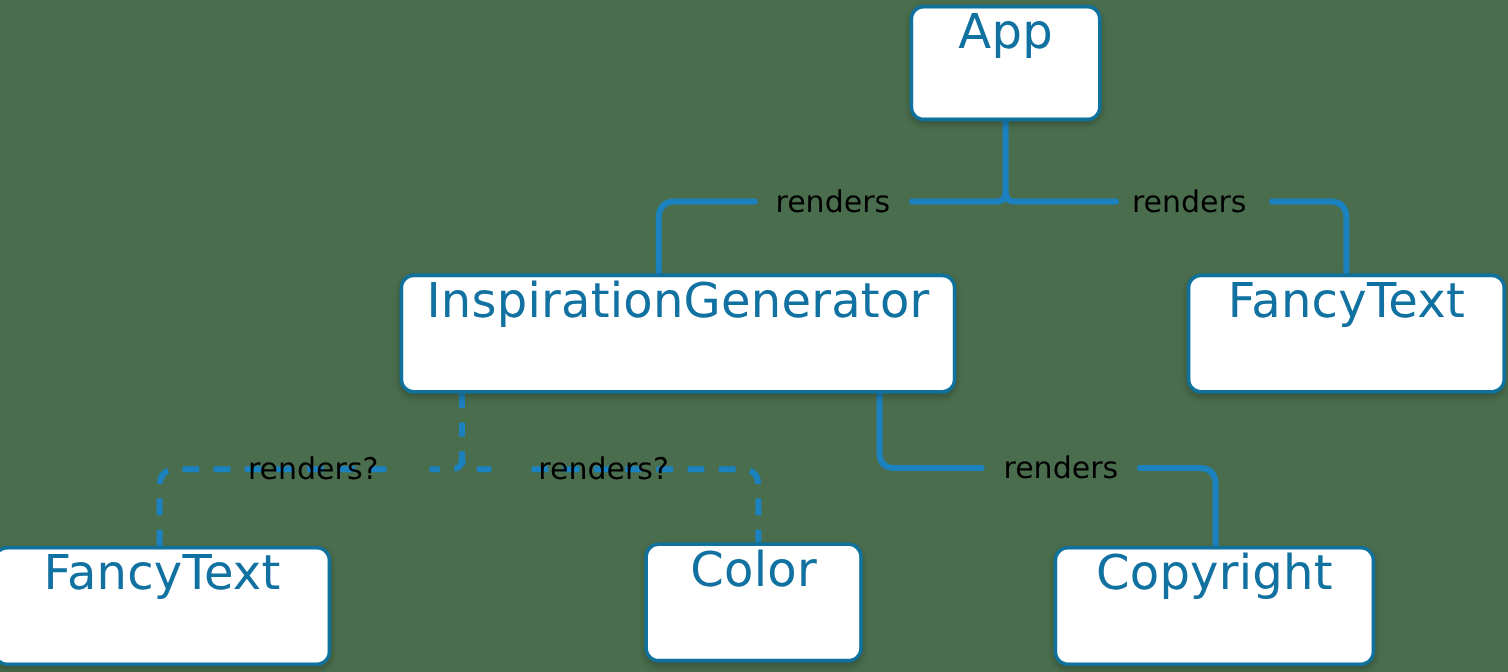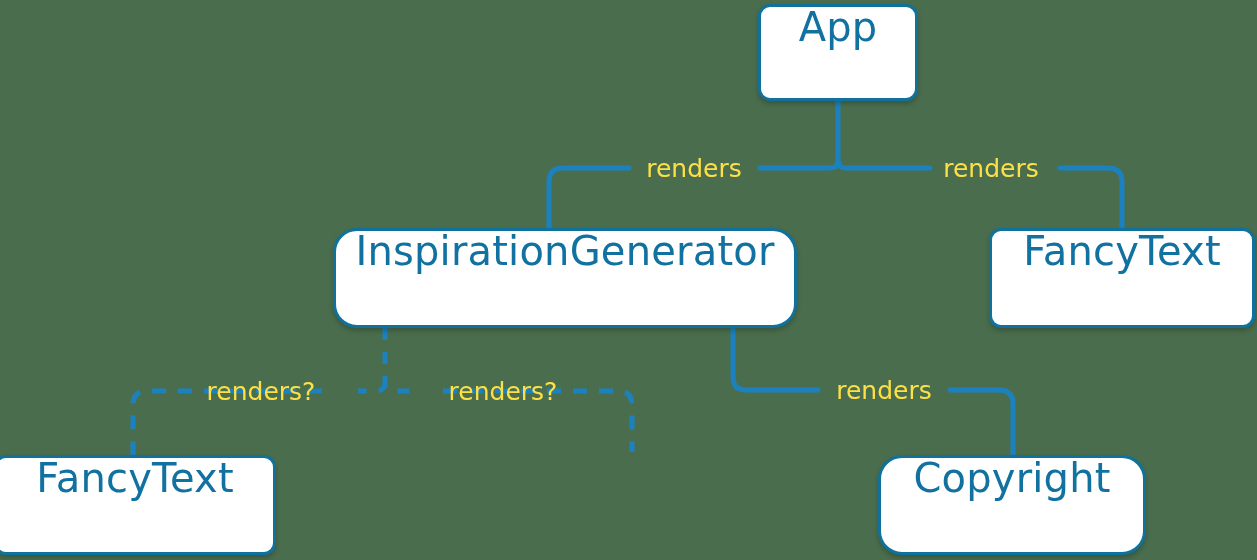--- a/index.html
+++ b/index.html
@@ -39,21 +39,21 @@
   .node-label {
     color: #1171a0;
     font-size: 40px;
     font-weight: 400;
     letter-spacing: 0.2px;
     white-space: nowrap;
     line-height: 1;
   }
   .edge-label {
     position: absolute;
-    color: #fde047;
+    color: #000000;
     font-size: 25px;
     font-weight: 400;
     white-space: nowrap;
     line-height: 1;
     transform: translate(-50%, -50%);
   }
 </style>
 </head>
 <body>
 
@@ -77,34 +77,37 @@
 
     <path d="M 733 328 L 733 377 Q 733 390 746 390 L 818 390" fill="none" stroke="#1b81bf" stroke-width="5" stroke-linecap="round"></path>
     <path d="M 950 390 L 999 390 Q 1013 390 1013 404 L 1013 455" fill="none" stroke="#1b81bf" stroke-width="5" stroke-linecap="round"></path>
 
   </svg>
 
   <div class="node-box" style="left:758px; top:4px; width:160px; height:97px;">
     <span class="node-label">App</span>
   </div>
 
-  <div class="node-box" style="left:333px; top:228px; width:464px; height:100px;border-radius:24px;">
+  <div class="node-box" style="left:333px; top:228px; width:464px; height:100px;">
     <span class="node-label">InspirationGenerator</span>
   </div>
 
   <div class="node-box" style="left:989px; top:228px; width:266px; height:100px;">
     <span class="node-label">FancyText</span>
   </div>
 
   <div class="node-box" style="left:-6px; top:455px; width:282px; height:100px;">
     <span class="node-label">FancyText</span>
   </div>
 
+  <div class="node-box" style="left:537px; top:452px; width:182px; height:100px;">
+    <span class="node-label">Color</span>
+  </div>
 
-  <div class="node-box" style="left:878px; top:455px; width:268px; height:100px;border-radius:24px;">
+  <div class="node-box" style="left:878px; top:455px; width:268px; height:100px;">
     <span class="node-label">Copyright</span>
   </div>
 
   <div class="edge-label" style="left:694px; top:168px;">renders</div>
 
   <div class="edge-label" style="left:991px; top:168px;">renders</div>
 
   <div class="edge-label" style="left:261px; top:391px;">renders?</div>
 
   <div class="edge-label" style="left:503px; top:391px;">renders?</div>

